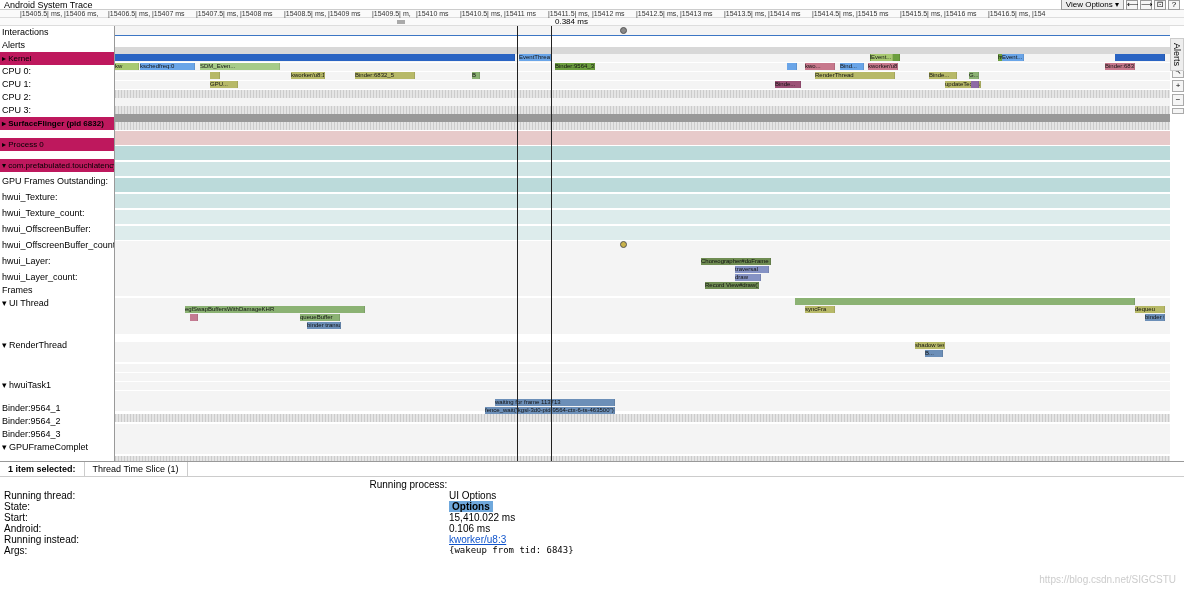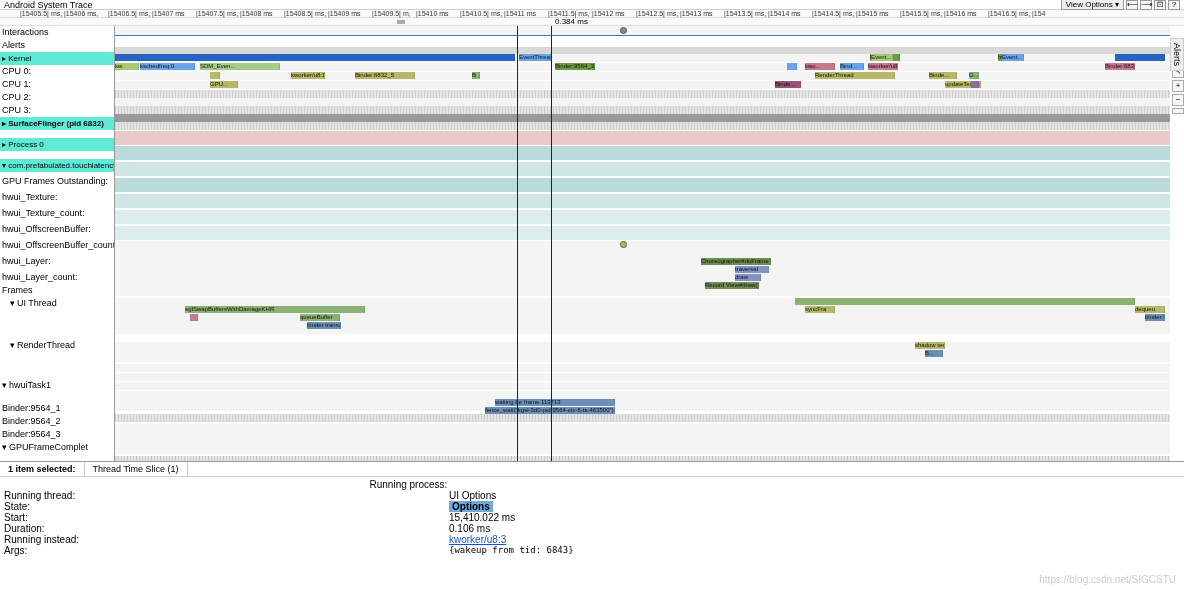--- a/index.html
+++ b/index.html
@@ -73,22 +73,22 @@
   background: #fff;
 }
 .side-row {
   padding: 1px 2px;
   font-size: 9px;
   line-height: 11px;
   white-space: nowrap;
   overflow: hidden;
 }
 .side-row.tall { height: 16px; line-height: 16px; }
-.side-row.xtall { height: 32px; margin-left: 8px; }
-.side-row.header-grey { background: #5eead4; }
+.side-row.xtall { height: 32px; }
+.side-row.header-grey { background: #be185d; }
 .tracks {
   flex: 1;
   position: relative;
   overflow: hidden;
 }
 .track-row {
   position: absolute;
   left: 0;
   right: 14px;
   height: 8px;
@@ -402,21 +402,21 @@
       </div>
     <div class="det-row">
         <div class="det-label">State:</div>
         <div class="det-val"><span class="runnable">Options</span></div>
       </div>
     <div class="det-row">
         <div class="det-label">Start:</div>
         <div class="det-val">15,410.022 ms</div>
       </div>
     <div class="det-row">
-        <div class="det-label">Duration:</div>
+        <div class="det-label">Android:</div>
         <div class="det-val">0.106 ms</div>
       </div>
     <div class="det-row">
         <div class="det-val"></div>
       </div>
     <div class="det-row">
         <div class="det-label">Running instead:</div>
         <div class="det-val"><span class="link">kworker/u8:3</span></div>
       </div>
     <div class="det-row">

